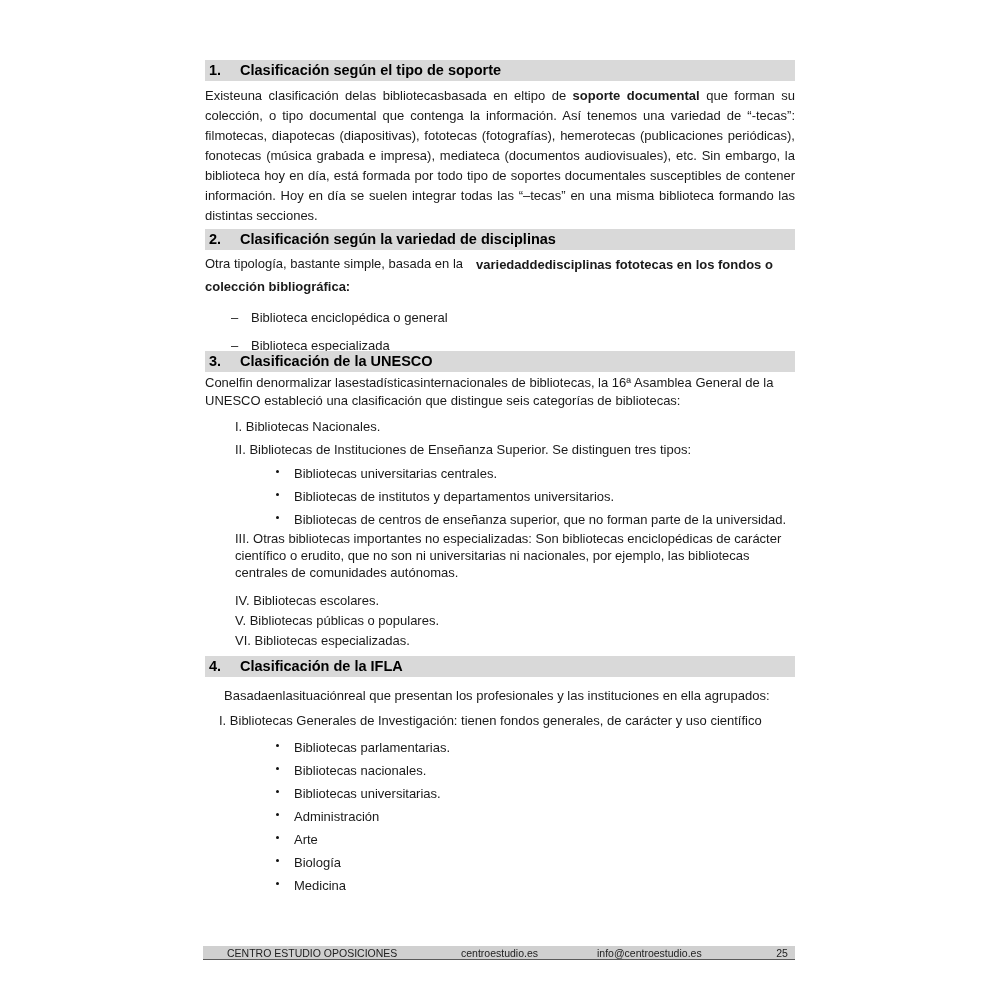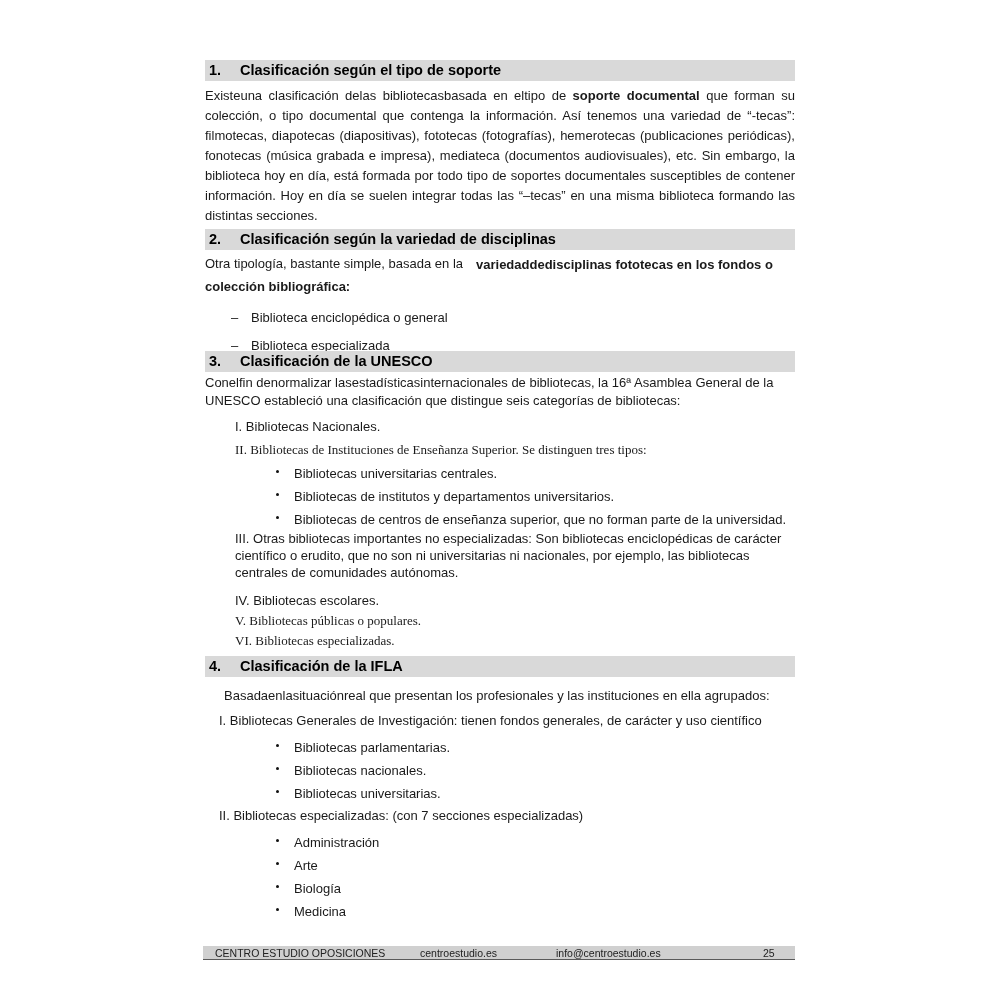--- a/index.html
+++ b/index.html
@@ -28,21 +28,21 @@
   .p{margin-top:2px;line-height:17.5px;}
   .p2{margin-top:2px;line-height:23px;}
   .b{font-weight:bold;}
   .gap{margin-left:13px;position:relative;top:1px;}
 
   .dash{margin:11px 0 0 26px;display:flex;line-height:17px;}
   .dash-glyph{width:20px;flex:0 0 auto;}
 
   .roman{margin:7px 0 0 30px;line-height:17px;}
   .p + .roman{margin-top:9px;}
-  .roman + .roman{margin-top:6px;font-family:Liberation Serif, serif;}
+  .roman + .roman{margin-top:6px;}
   .tight ~ .roman + .roman{margin-top:3px;}
 
   .tight{margin:2px 0 0 30px;line-height:17px;}
   .tight + .roman{margin-top:11px;}
 
   .bullet{margin:6px 0 0 70px;display:flex;line-height:17px;}
   .roman + .bullet{margin-top:7px;}
   .roman4 + .bullet{margin-top:10px;}
   .bullet-glyph{width:19px;flex:0 0 auto;position:relative;}
   .bullet-glyph::before{
@@ -53,24 +53,24 @@
   .intro{margin:10px 0 0 19px;line-height:17px;}
   .roman4{margin:8px 0 0 14px;line-height:17px;}
   .intro + .roman4{margin-top:8px;}
   .bullet + .roman4{margin-top:5px;}
 
   .footer{
     position:absolute;left:203px;top:946px;width:592px;height:13px;
     background:var(--footer-bg,#d0d0d0);border-bottom:1px solid #5a5a5a;
     display:flex;align-items:center;font-size:10.5px;color:#222;
   }
-  .f-org{padding-left:12px;width:205px;flex:0 0 auto;}
-  .f-web{width:136px;flex:0 0 auto;}
+  .f-org{padding-left:24px;width:205px;flex:0 0 auto;}
+  .f-web{width:136px;flex:0 0 auto;margin-left:29px;}
   .f-email{flex:1;}
-  .f-page{width:26px;flex:0 0 auto;text-align:left;padding-right:6px;}
+  .f-page{width:26px;flex:0 0 auto;text-align:center;}
 </style>
 </head>
 <body style="--heading-bg: #d9d9d9; --footer-bg: #d0d0d0; --text-color: #1a1a1a;">
 
 <div class="page">
   <div id="content">
       <div class="section" id="sec1">
         <div class="sec-bar">
           <span class="sec-num">1.</span>
           <span class="sec-title">Clasificación según el tipo de soporte</span>
@@ -129,21 +129,20 @@
           <span class="itext">Bibliotecas parlamentarias.</span>
         </div>
         <div class="bullet">
           <span class="bullet-glyph"></span>
           <span class="itext">Bibliotecas nacionales.</span>
         </div>
         <div class="bullet">
           <span class="bullet-glyph"></span>
           <span class="itext">Bibliotecas universitarias.</span>
         </div>
-        <div class="roman4">II. Bibliotecas especializadas: (con 7 secciones especializadas)</div>
         <div class="bullet">
           <span class="bullet-glyph"></span>
           <span class="itext">Administración</span>
         </div>
         <div class="bullet">
           <span class="bullet-glyph"></span>
           <span class="itext">Arte</span>
         </div>
         <div class="bullet">
           <span class="bullet-glyph"></span>

